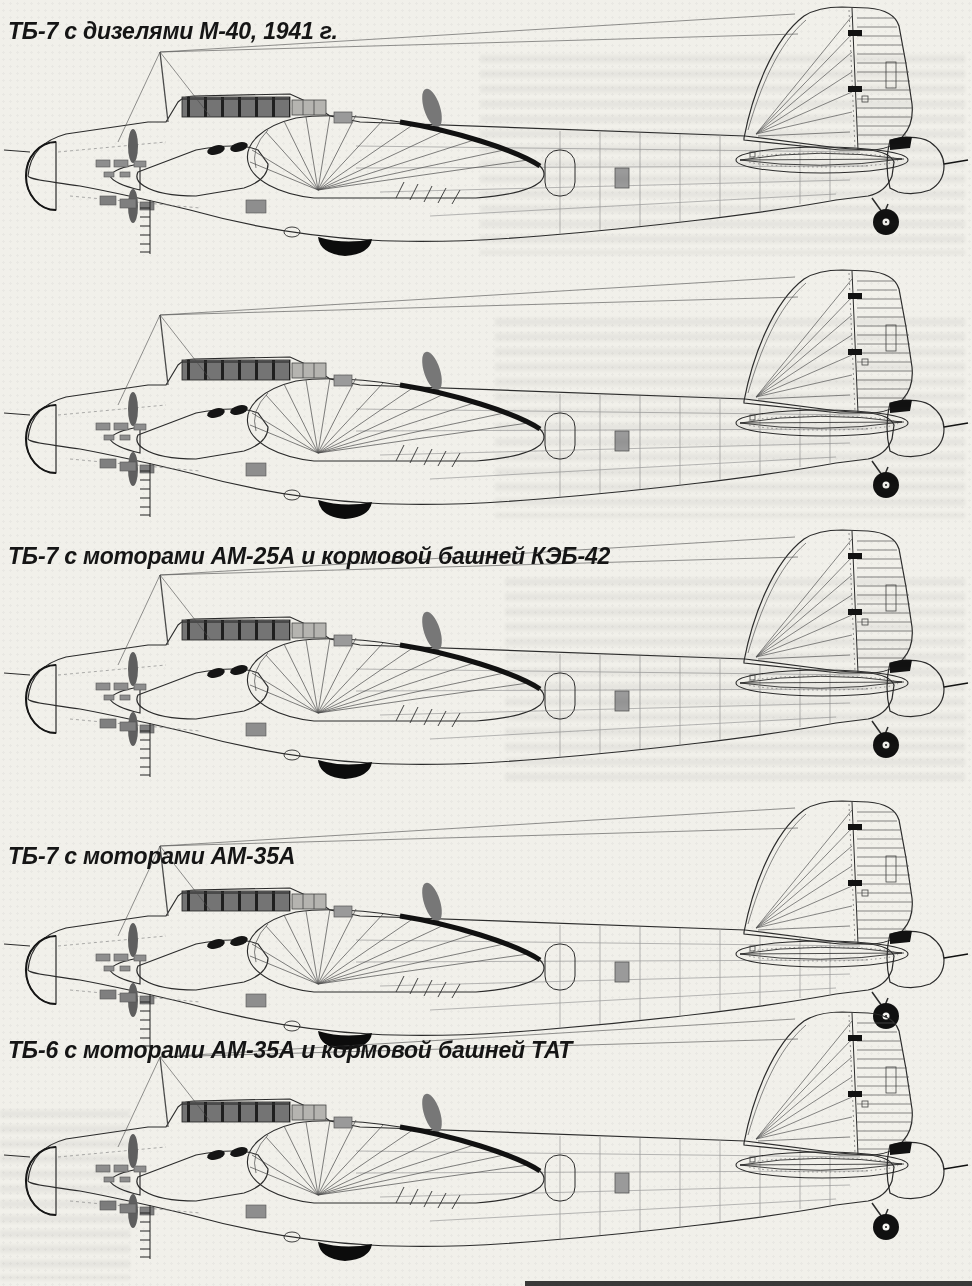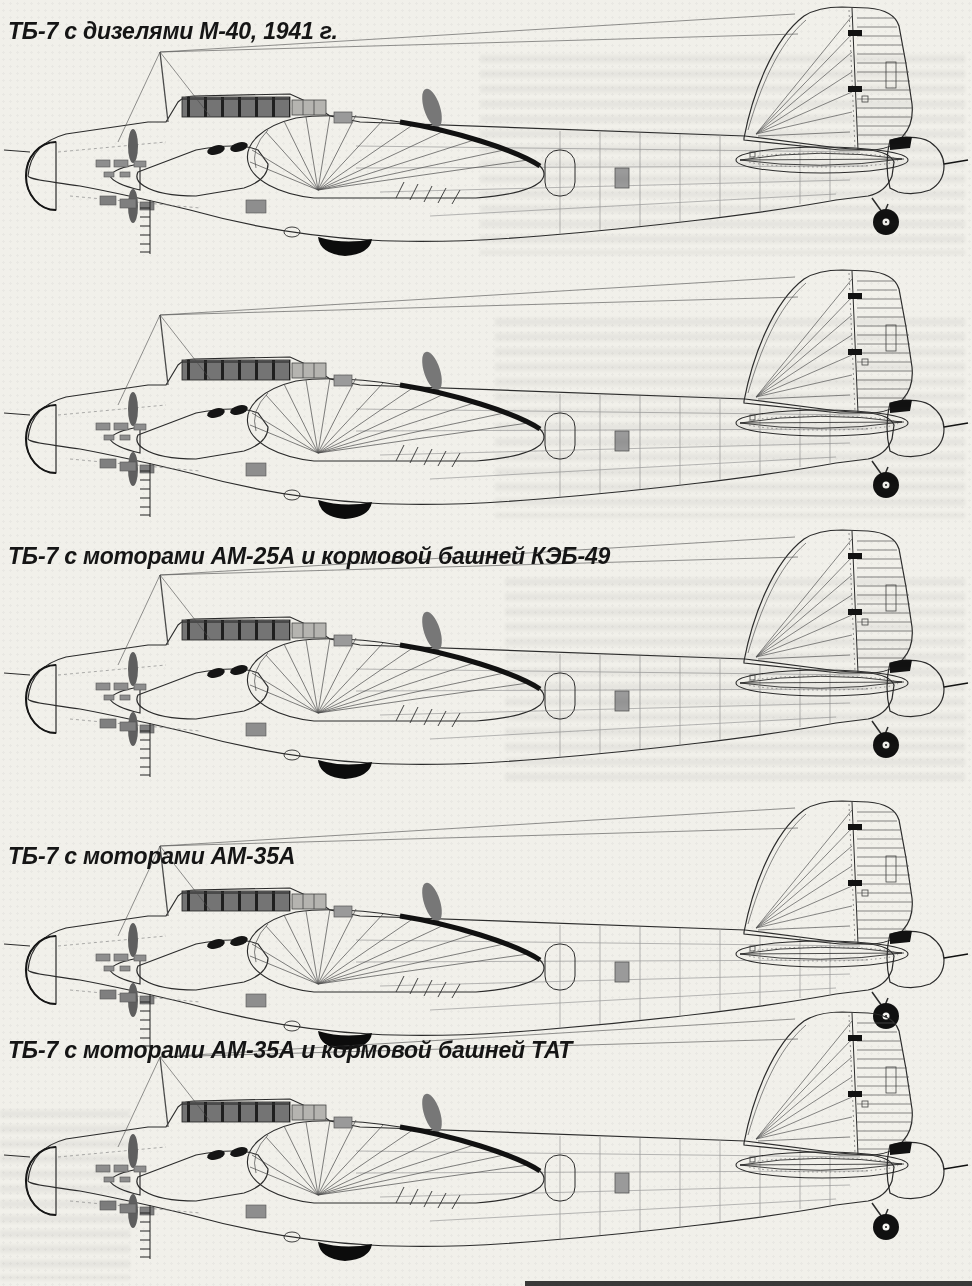--- a/index.html
+++ b/index.html
@@ -194,35 +194,35 @@
   <figure class="fig f2">
     <svg class="plane" viewBox="0 0 972 257">
         <use href="#bomber"></use>
       </svg>
   </figure>
 
   <figure class="fig f3">
     <svg class="plane" viewBox="0 0 972 257">
         <use href="#bomber"></use>
       </svg>
-    <figcaption class="caption">ТБ-7 с моторами АМ-25А и кормовой башней КЭБ-49</figcaption>
+    <figcaption class="caption">ТБ-7 с моторами АМ-25А и кормовой башней КЭБ-42</figcaption>
   </figure>
 
   <figure class="fig f4">
     <svg class="plane" viewBox="0 0 972 257">
         <use href="#bomber"></use>
       </svg>
     <figcaption class="caption">ТБ-7 с моторами АМ-35А</figcaption>
   </figure>
 
   <figure class="fig f5">
     <svg class="plane" viewBox="0 0 972 257">
         <use href="#bomber"></use>
       </svg>
-    <figcaption class="caption">ТБ-7 с моторами АМ-35А и кормовой башней ТАТ</figcaption>
+    <figcaption class="caption">ТБ-6 с моторами АМ-35А и кормовой башней ТАТ</figcaption>
   </figure>
 
   <div class="ghost g1"></div>
   <div class="ghost g2"></div>
   <div class="ghost g3"></div>
   <div class="ghost g4"></div>
   <div class="scan-band"></div>
 
 </div>
 

